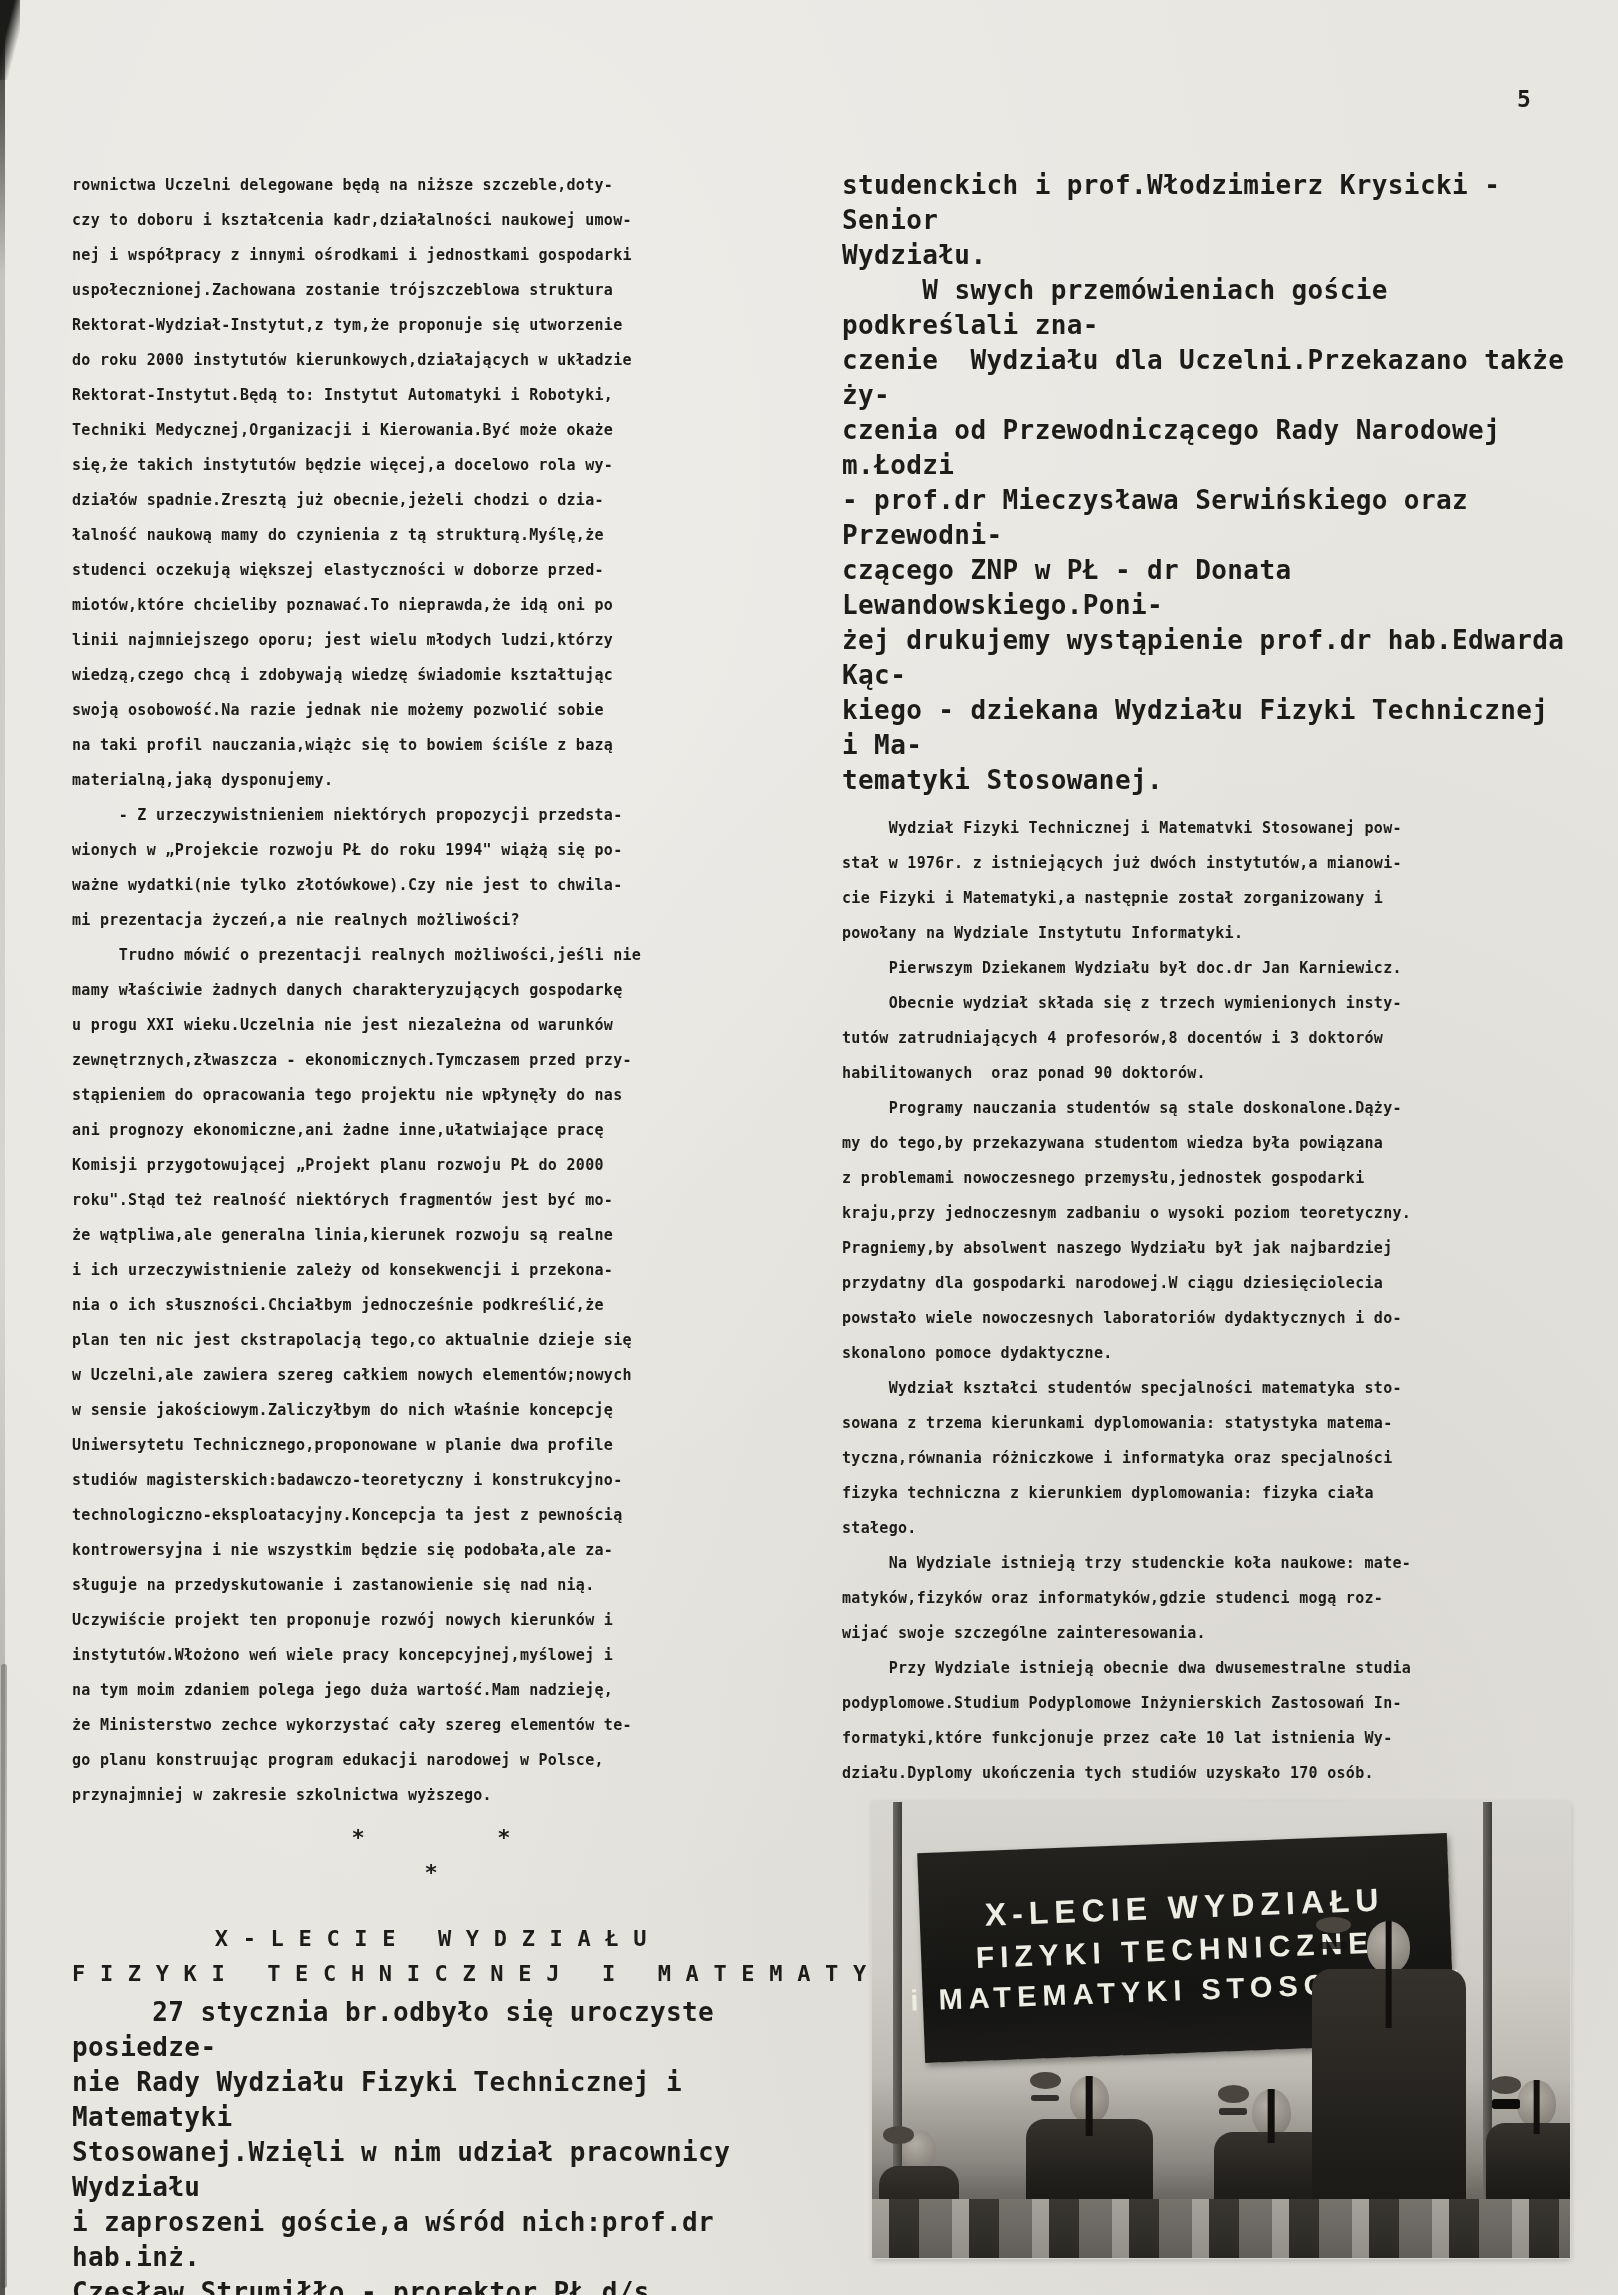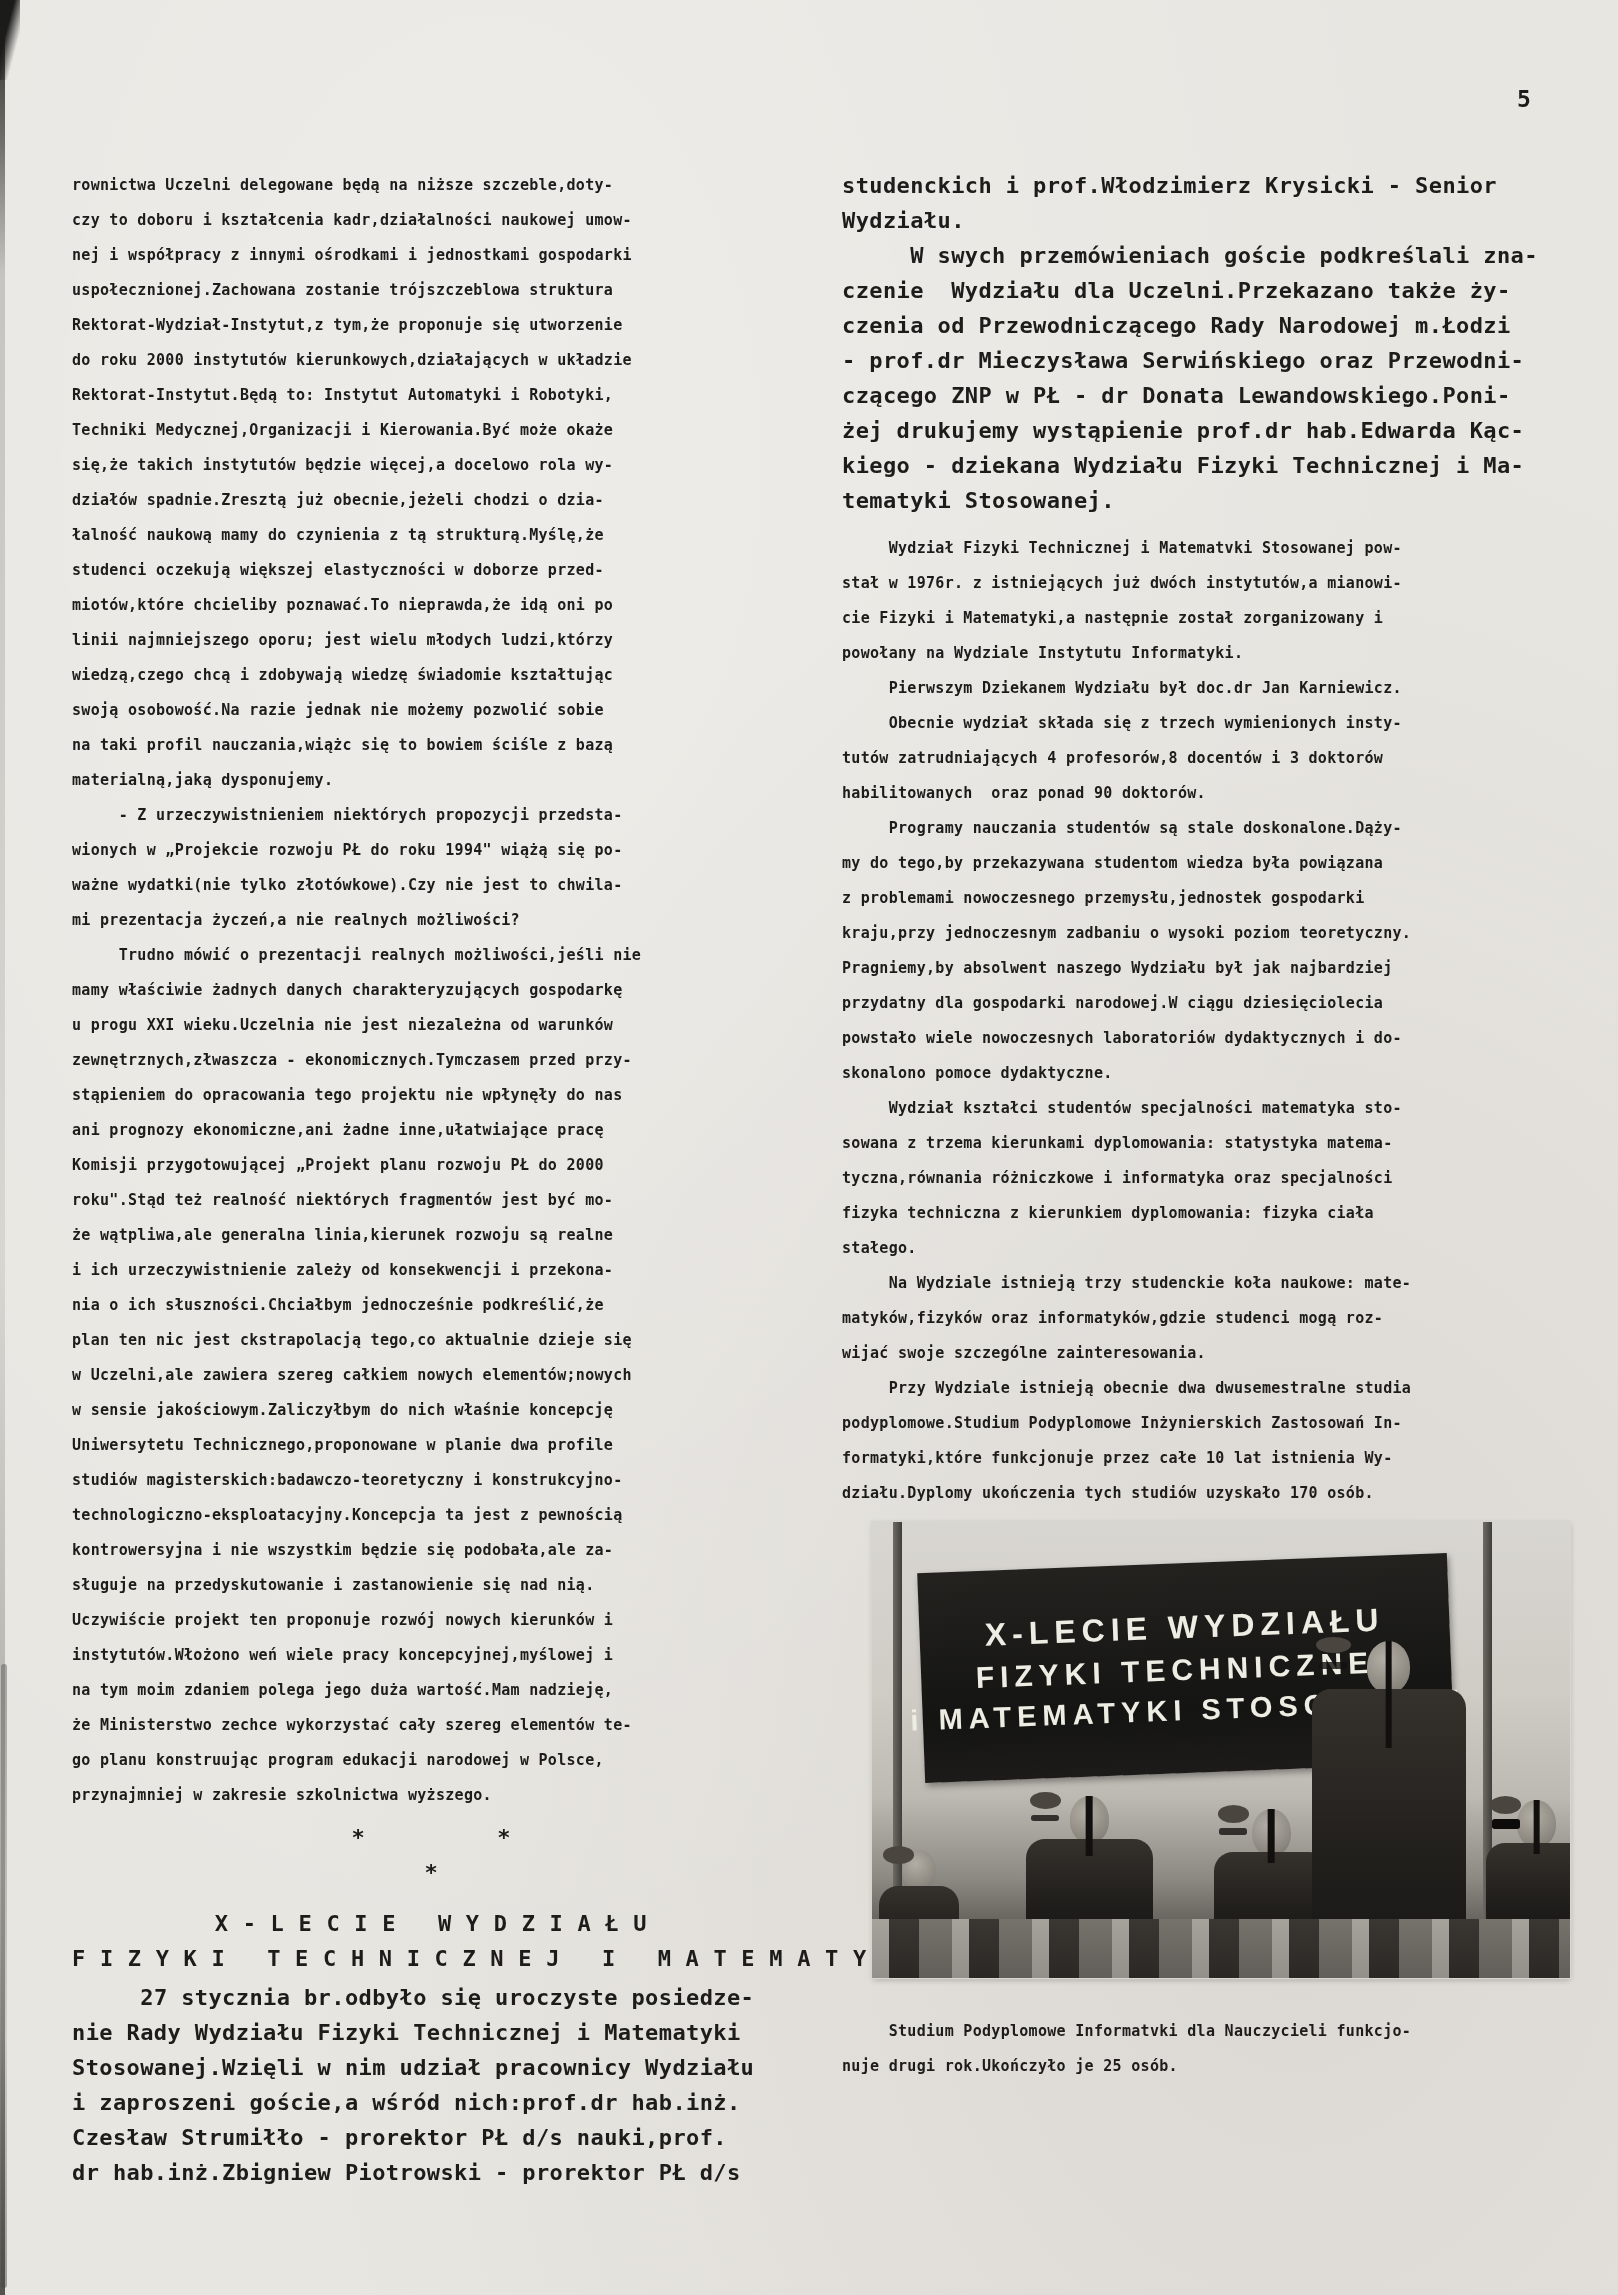--- a/index.html
+++ b/index.html
@@ -21,27 +21,27 @@
     background:linear-gradient(105deg,#1b1b19 0%,#1b1b19 35%,rgba(27,27,25,0) 70%);}
   .edge-smudge{position:absolute;left:1.3px;top:1664px;width:6px;height:624px;
     background:linear-gradient(180deg,rgba(70,68,64,.4),rgba(70,68,64,.15) 60%,rgba(70,68,64,.45));border-radius:2.7px;}
 
   .col{position:absolute;top:168px;}
   #col-left{left:72px;width:718px;}
   #col-right{left:842px;width:731px;}
 
   p{margin:0;white-space:pre-wrap;}
   .sm{font-size:15px;line-height:35px;font-weight:bold;letter-spacing:0.3px;}
-  .lg{font-size:22px;line-height:35px;font-weight:bold;letter-spacing:0.4px;}
+  .lg{font-size:26px;line-height:35px;font-weight:bold;letter-spacing:0.4px;}
 
   .page-num{position:absolute;top:86px;left:1517px;font-size:23px;font-weight:bold;}
 
   .divider{margin-top:6.7px;text-align:center;}
   .divider .row{font-size:22px;line-height:35px;font-weight:bold;white-space:pre;}
-  .title-block{margin-top:16px;text-align:center;}
+  .title-block{margin-top:31px;text-align:center;}
   .title-block div{font-size:22px;line-height:35px;font-weight:bold;white-space:pre;letter-spacing:0.7px;}
   #col-left .article-para{margin-top:4px;}
 
   #col-right .first-small{margin-top:13.4px;}
 
   
   .photo{
     position:relative;margin:10.7px 0 0 30px;width:698px;height:456px;
     background:
       linear-gradient(180deg,#d8d6d1 0%,#cfccc6 38%,#bdbab3 60%,#8d8a84 78%,#55524d 92%,#3a3834 100%);

